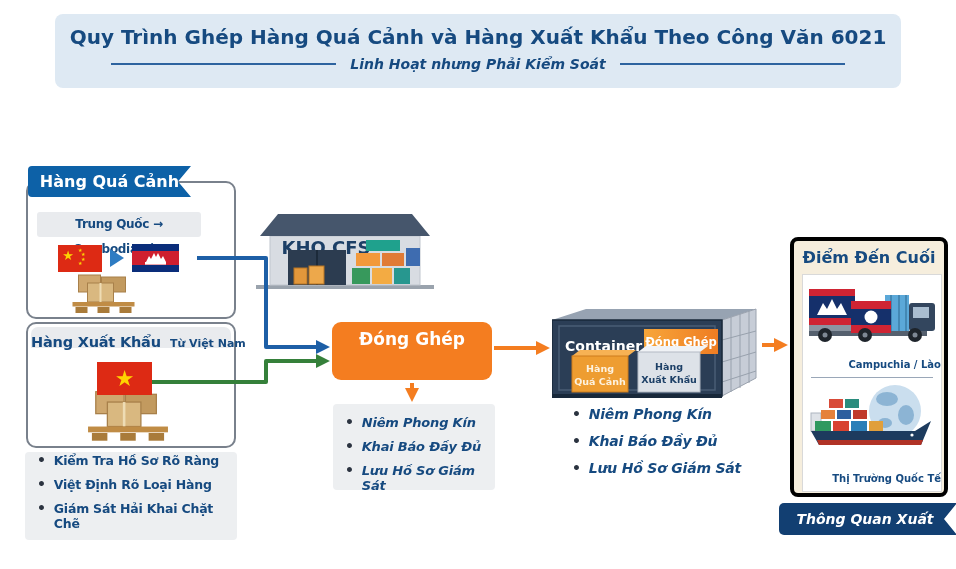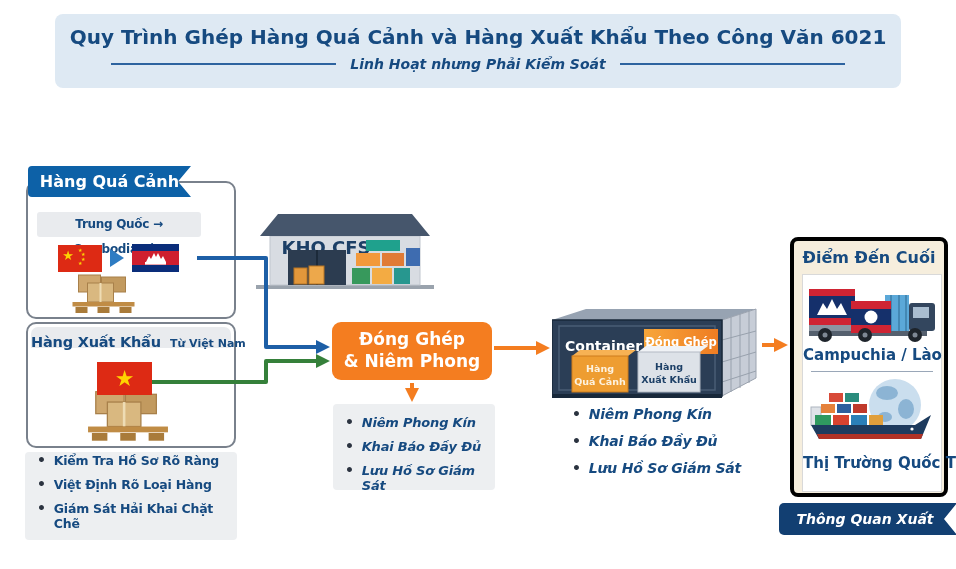--- a/index.html
+++ b/index.html
@@ -49,21 +49,21 @@
   .li::before{content:"•";color:#2b3340;font-size:14px;}
 
   
   .proc{left:332px;top:322px;width:160px;height:58px;background:#f47d20;border-radius:9px;color:#fff;
         text-align:center;font-weight:bold;font-size:17px;line-height:1.3;padding-top:6px;box-sizing:border-box;}
 
   
   .panel{left:790px;top:237px;width:158px;height:260px;background:#f6eedd;border:4px solid #000000;border-radius:8px;box-sizing:border-box;}
   .panel-hdr{text-align:center;padding-top:7px;font-weight:bold;font-size:16px;}
   .card{position:absolute;left:8px;top:33px;width:140px;height:218px;background:#fff;border:1px solid #d9d9d9;box-sizing:border-box;}
-  .card .lbl{text-align:left;font-weight:bold;font-size:15px;margin-top:3px;white-space:nowrap;}
+  .card .lbl{text-align:right;font-weight:bold;font-size:10px;margin-top:16px;white-space:nowrap;}
   .divider{height:1px;background:#9aa7b8;margin:7px 8px 0 8px;}
   .gfx{display:block;margin:0 auto;}
 </style>
 </head>
 <body>
 
 <div class="stage">
 
   <div class="abs hdr">
     <div class="hdr-title">Quy Trình Ghép Hàng Quá Cảnh và Hàng Xuất Khẩu Theo Công Văn 6021</div>
@@ -146,21 +146,20 @@
     <rect x="100" y="41" width="24" height="13" fill="#f2993b"></rect>
     <rect x="126" y="41" width="22" height="13" fill="#e07b36"></rect>
     <rect x="150" y="36" width="14" height="18" fill="#3e6cb0"></rect>
     <rect x="96" y="56" width="18" height="16" fill="#37995c"></rect>
     <rect x="116" y="56" width="20" height="16" fill="#f3ab43"></rect>
     <rect x="138" y="56" width="16" height="16" fill="#27978f"></rect>
   </svg>
 
   <div class="abs proc">
     <div>Đóng Ghép</div>
-    <div>&amp; Niêm Phong</div>
   </div>
 
   <div class="abs list list2">
     <div class="li">Niêm Phong Kín</div>
     <div class="li">Khai Báo Đầy Đủ</div>
     <div class="li">Lưu Hồ Sơ Giám Sát</div>
   </div>
 
   <svg class="abs" style="left:552px;top:306px;" width="206" height="99" viewBox="0 0 206 99">
     <defs>

